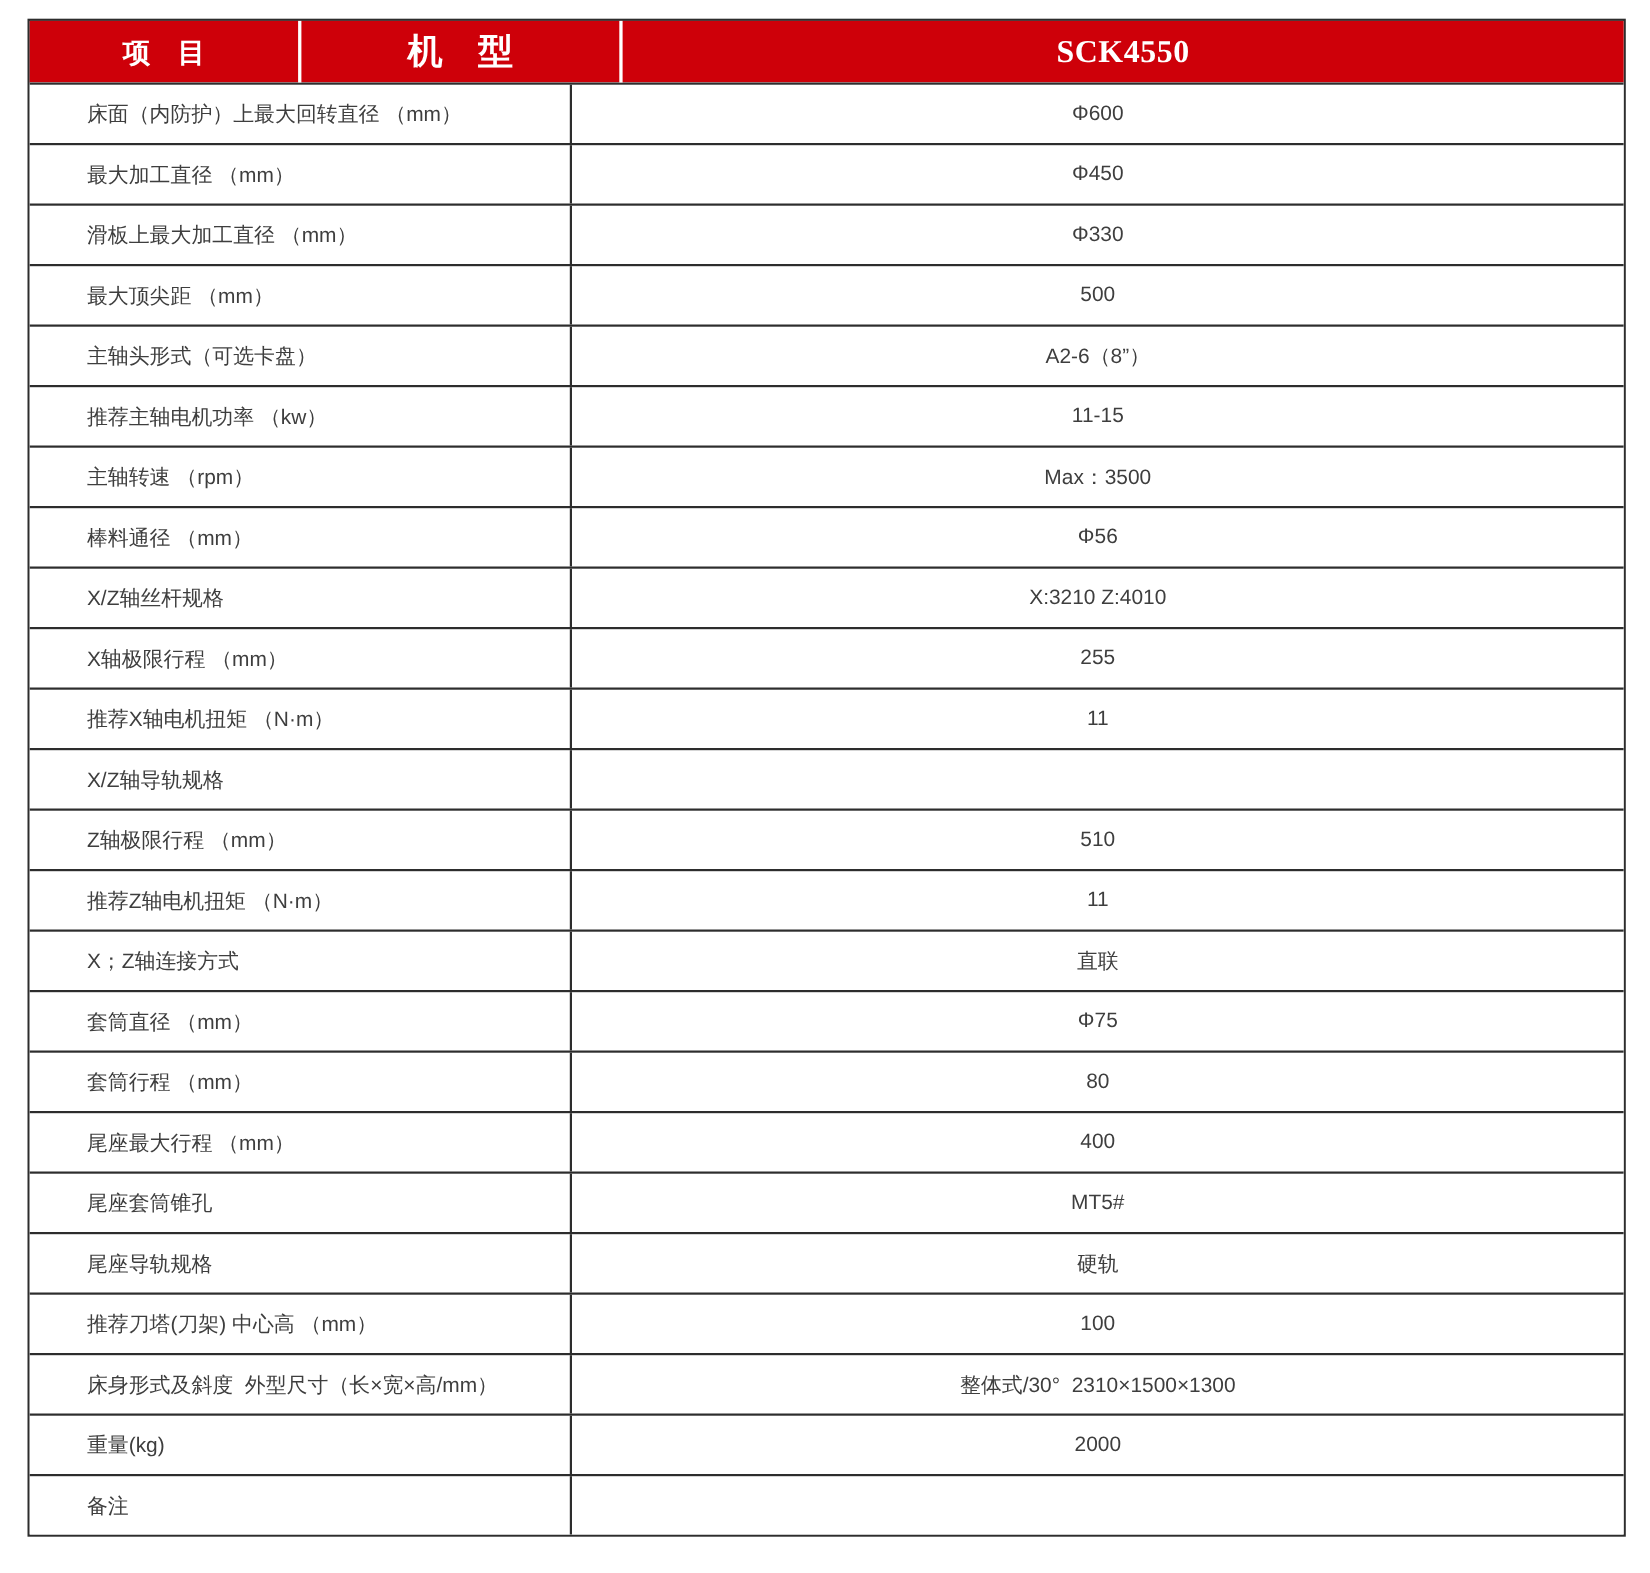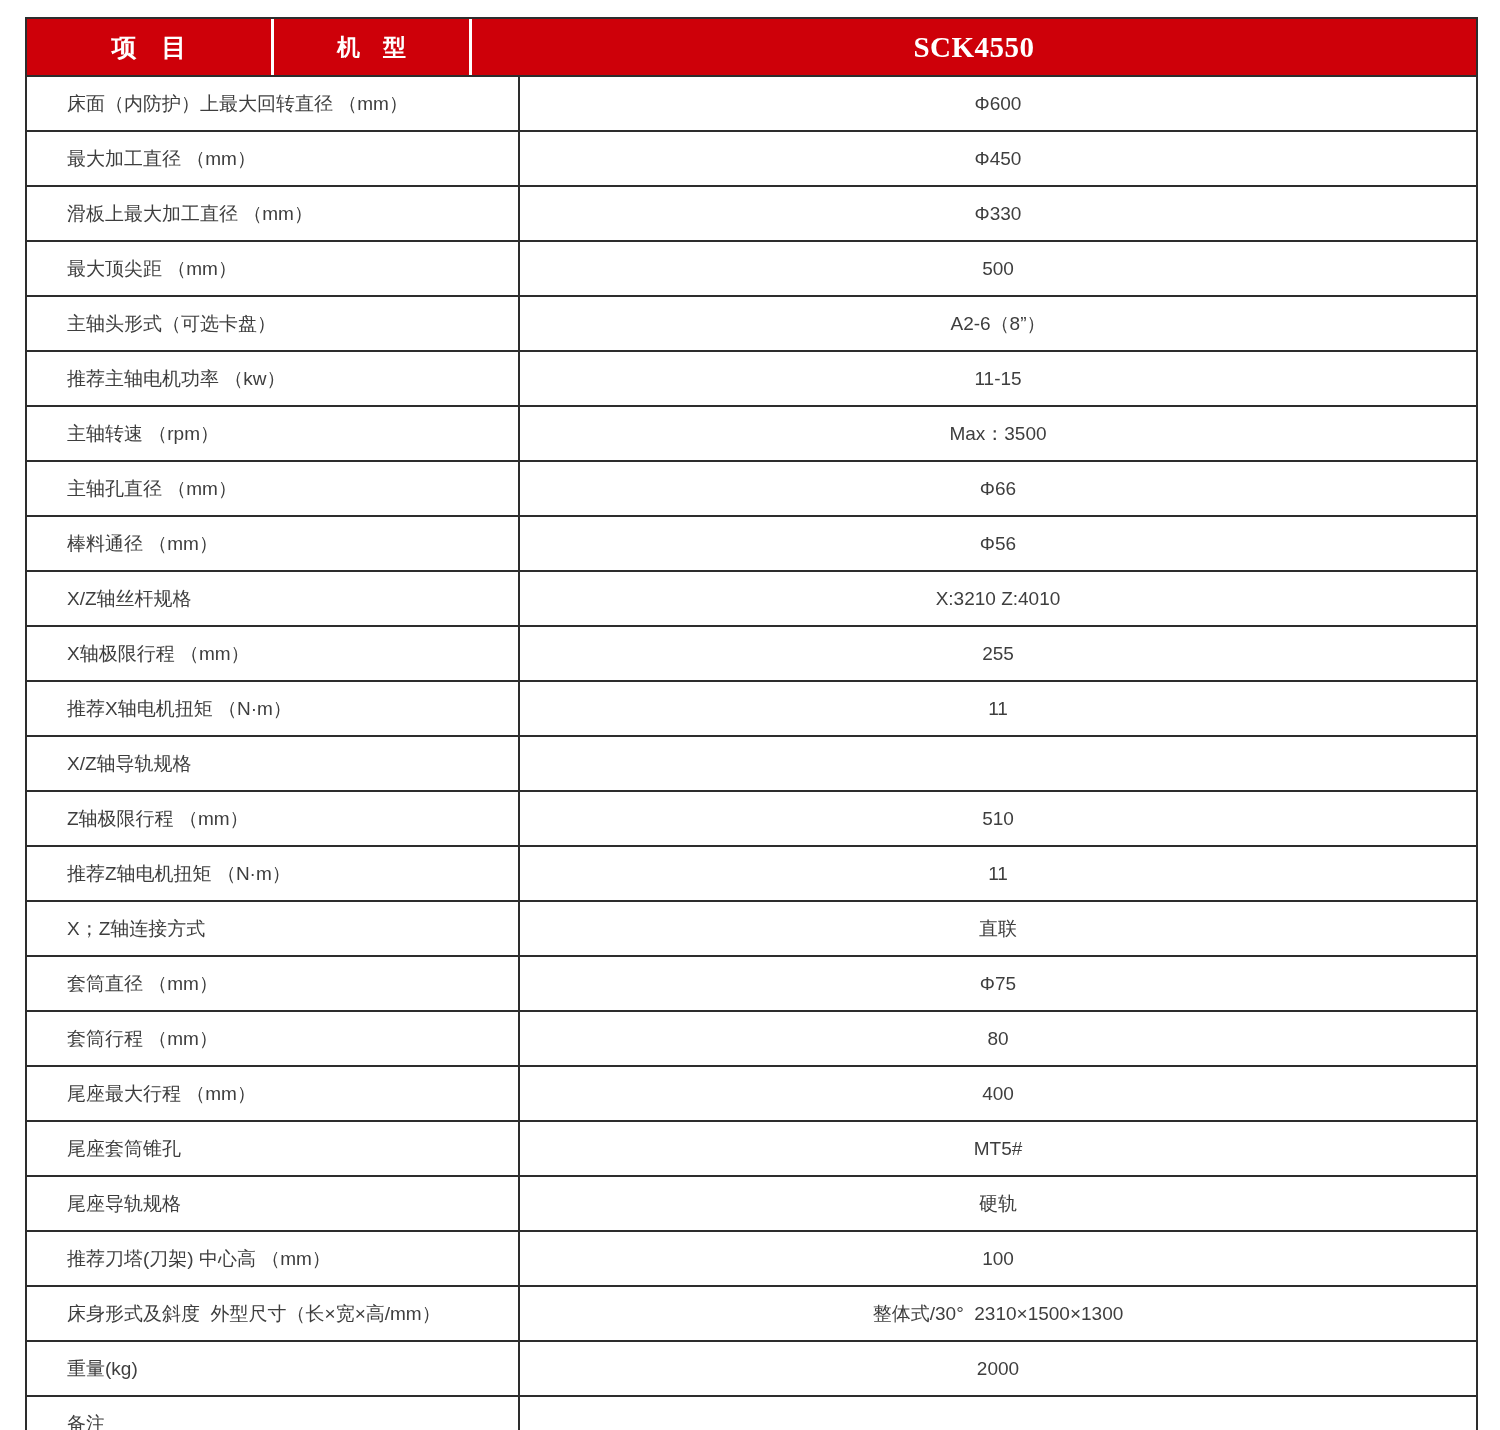--- a/index.html
+++ b/index.html
@@ -39,22 +39,22 @@
     font-weight: bold;
     box-sizing: border-box;
     font-family: Liberation Serif, serif;
   }
   .h-item {
     width: 247px;
     font-size: 25px;
     border-right: 3px solid #ffffff;
   }
   .h-model {
-    width: 198px;
-    font-size: 23px;
+    width: 292px;
+    font-size: 32px;
     border-right: 3px solid #ffffff;
     text-align: center;
   }
   .h-value {
     flex: 1;
     font-family: "Liberation Serif", "DejaVu Serif", serif;
     font-size: 29px;
     letter-spacing: 0.5px;
   }
   .row {
@@ -68,21 +68,21 @@
     display: flex;
     align-items: center;
     color: #3e3e3e;
     font-size: 19px;
     overflow: hidden;
     white-space: pre;
   }
   .cell.label {
     width: 493px;
     border-right: 2px solid #2d2d2d;
-    padding-left: 40px;
+    padding-left: 52px;
   }
   .cell.value {
     flex: 1;
     justify-content: center;
   }
 </style>
 </head>
 <body>
 
 <div class="page">
@@ -122,24 +122,20 @@
         <div class="row">
           <div class="cell label">推荐主轴电机功率 （kw）</div>
           <div class="cell value">11-15</div>
         </div>
 
         <div class="row">
           <div class="cell label">主轴转速 （rpm）</div>
           <div class="cell value">Max：3500</div>
         </div>
 
-        <div class="row">
-          <div class="cell label">主轴孔直径 （mm）</div>
-          <div class="cell value">Φ66</div>
-        </div>
 
         <div class="row">
           <div class="cell label">棒料通径 （mm）</div>
           <div class="cell value">Φ56</div>
         </div>
 
         <div class="row">
           <div class="cell label">X/Z轴丝杆规格</div>
           <div class="cell value">X:3210 Z:4010</div>
         </div>

